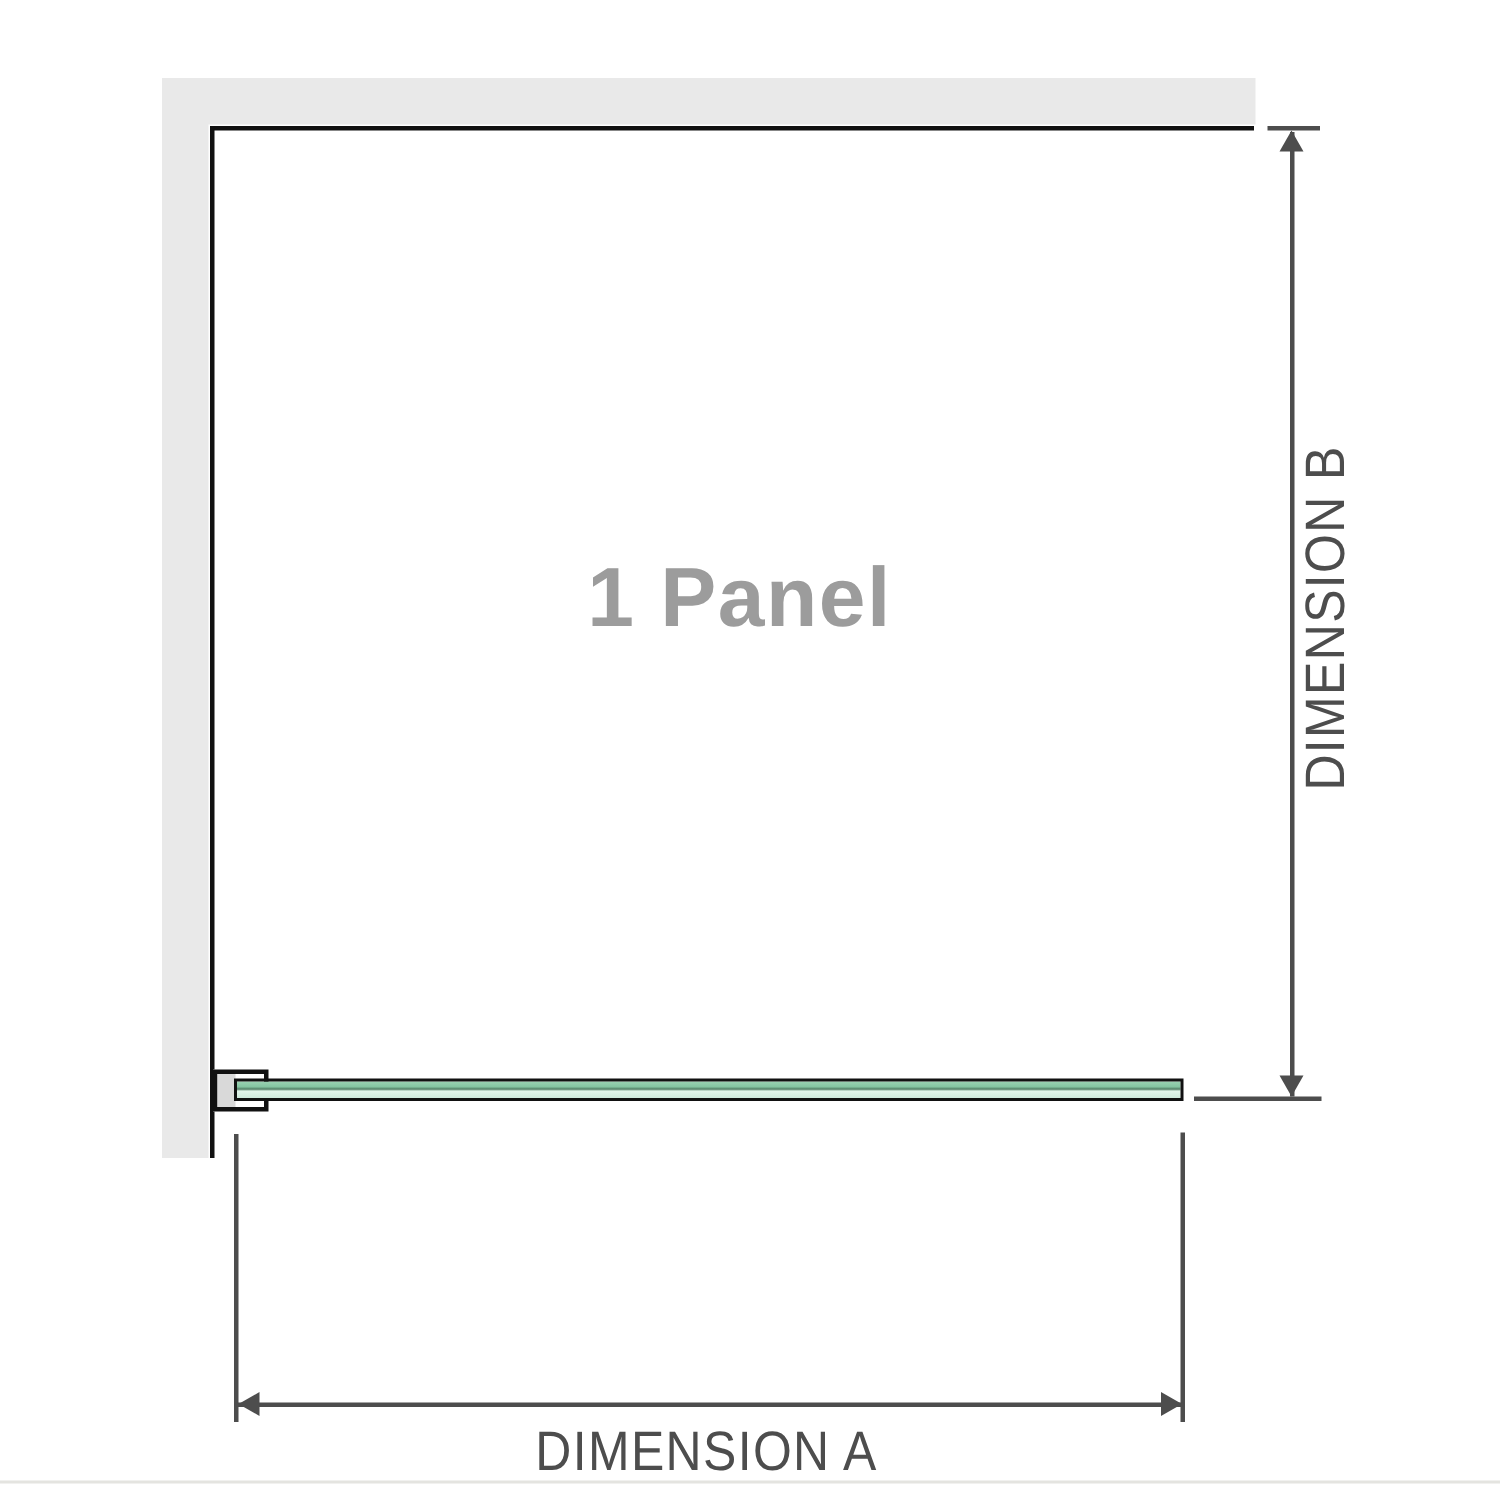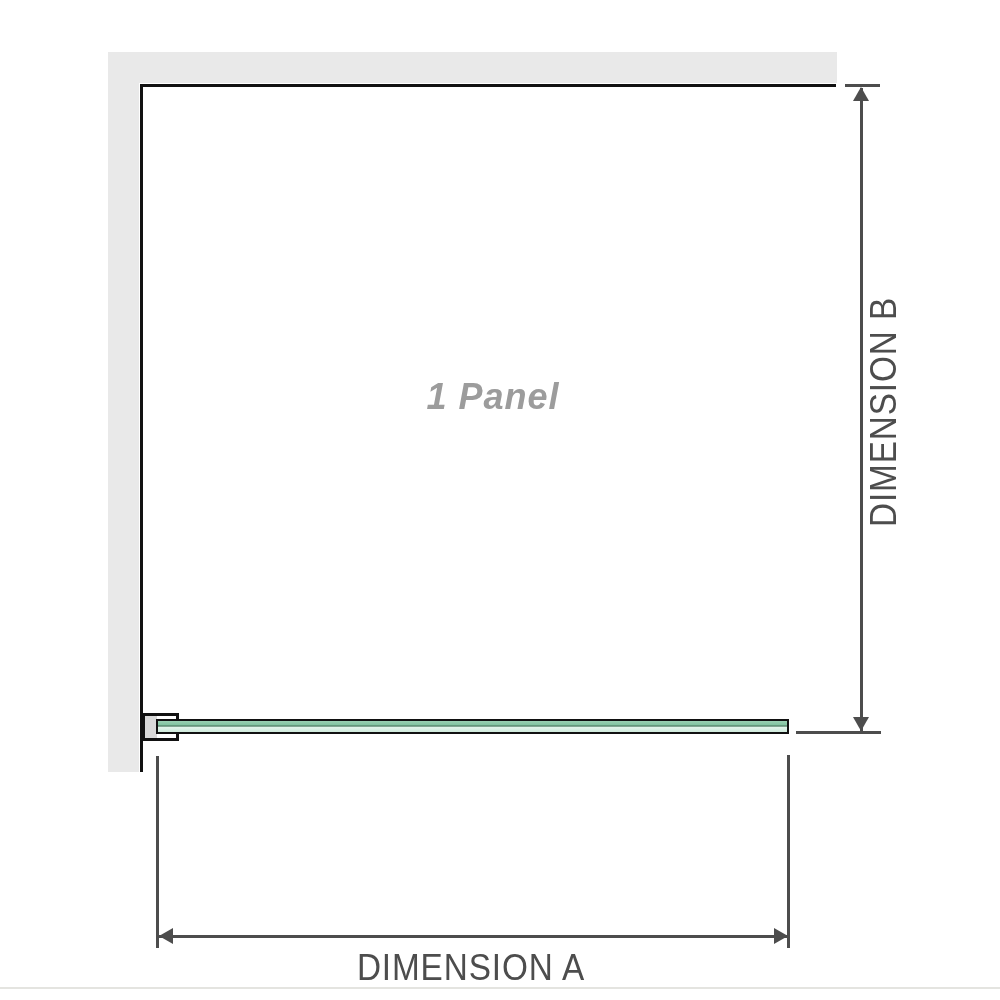--- a/index.html
+++ b/index.html
@@ -17,21 +17,21 @@
   .abs{position:absolute;}
   
   .wall-top{left:108px;top:52px;width:729px;height:31px;background:var(--wall);}
   .wall-left{left:108px;top:52px;width:31px;height:720px;background:var(--wall);}
   
   .frame-top{left:140px;top:84px;width:696px;height:3px;background:var(--outline);}
   .frame-left{left:140px;top:84px;width:3px;height:688px;background:var(--outline);}
   
   .panel-face{left:141px;top:85px;width:704px;height:624px;display:flex;align-items:center;justify-content:center;}
   .panel-label{
-    font-style:italic;font-weight:bold;font-size:36px;letter-spacing:1px;
+    font-weight:bold;font-size:56px;letter-spacing:1px;
     color:var(--panel-text);white-space:nowrap;
   }
   
   .bracket{left:142px;top:713px;width:37px;height:28px;border:3px solid var(--outline);background:#ffffff;box-sizing:border-box;}
   .bracket-pad{position:absolute;left:0;top:0;bottom:0;width:12px;background:#d9d9d9;}
   
   .glass{
     left:156px;top:719px;width:633px;height:15px;box-sizing:border-box;
     border:2px solid var(--outline);
     background:linear-gradient(to bottom,

